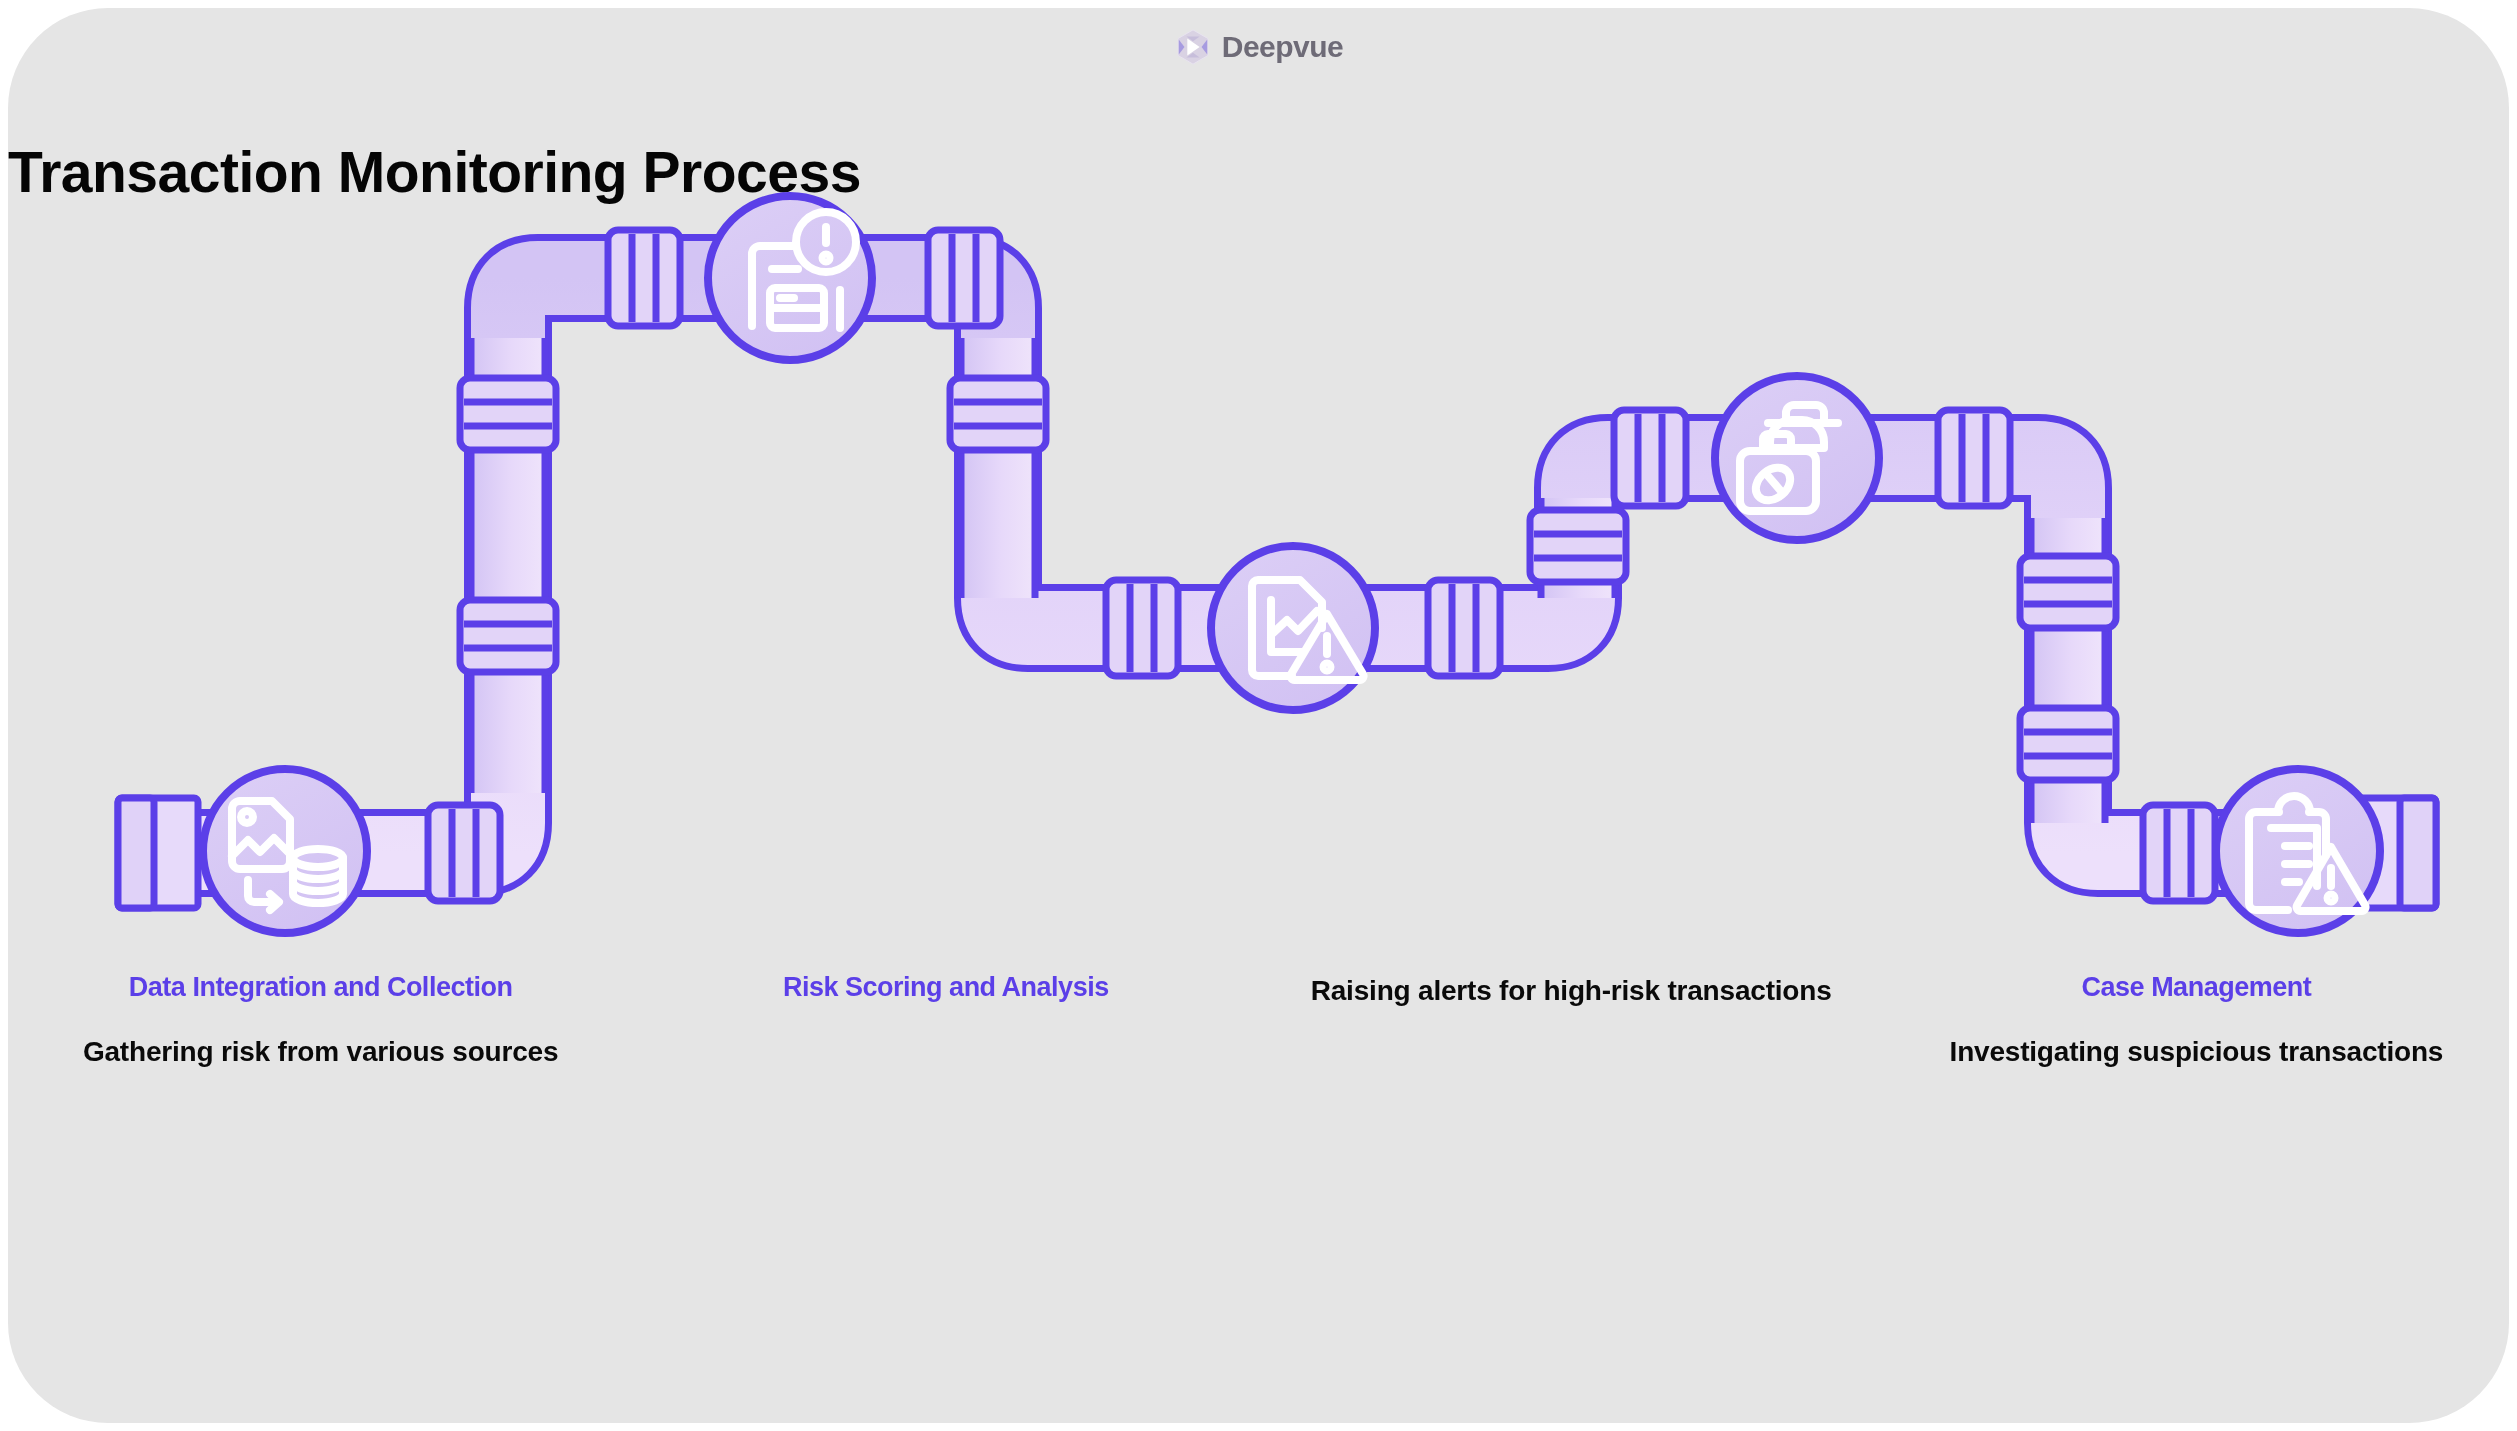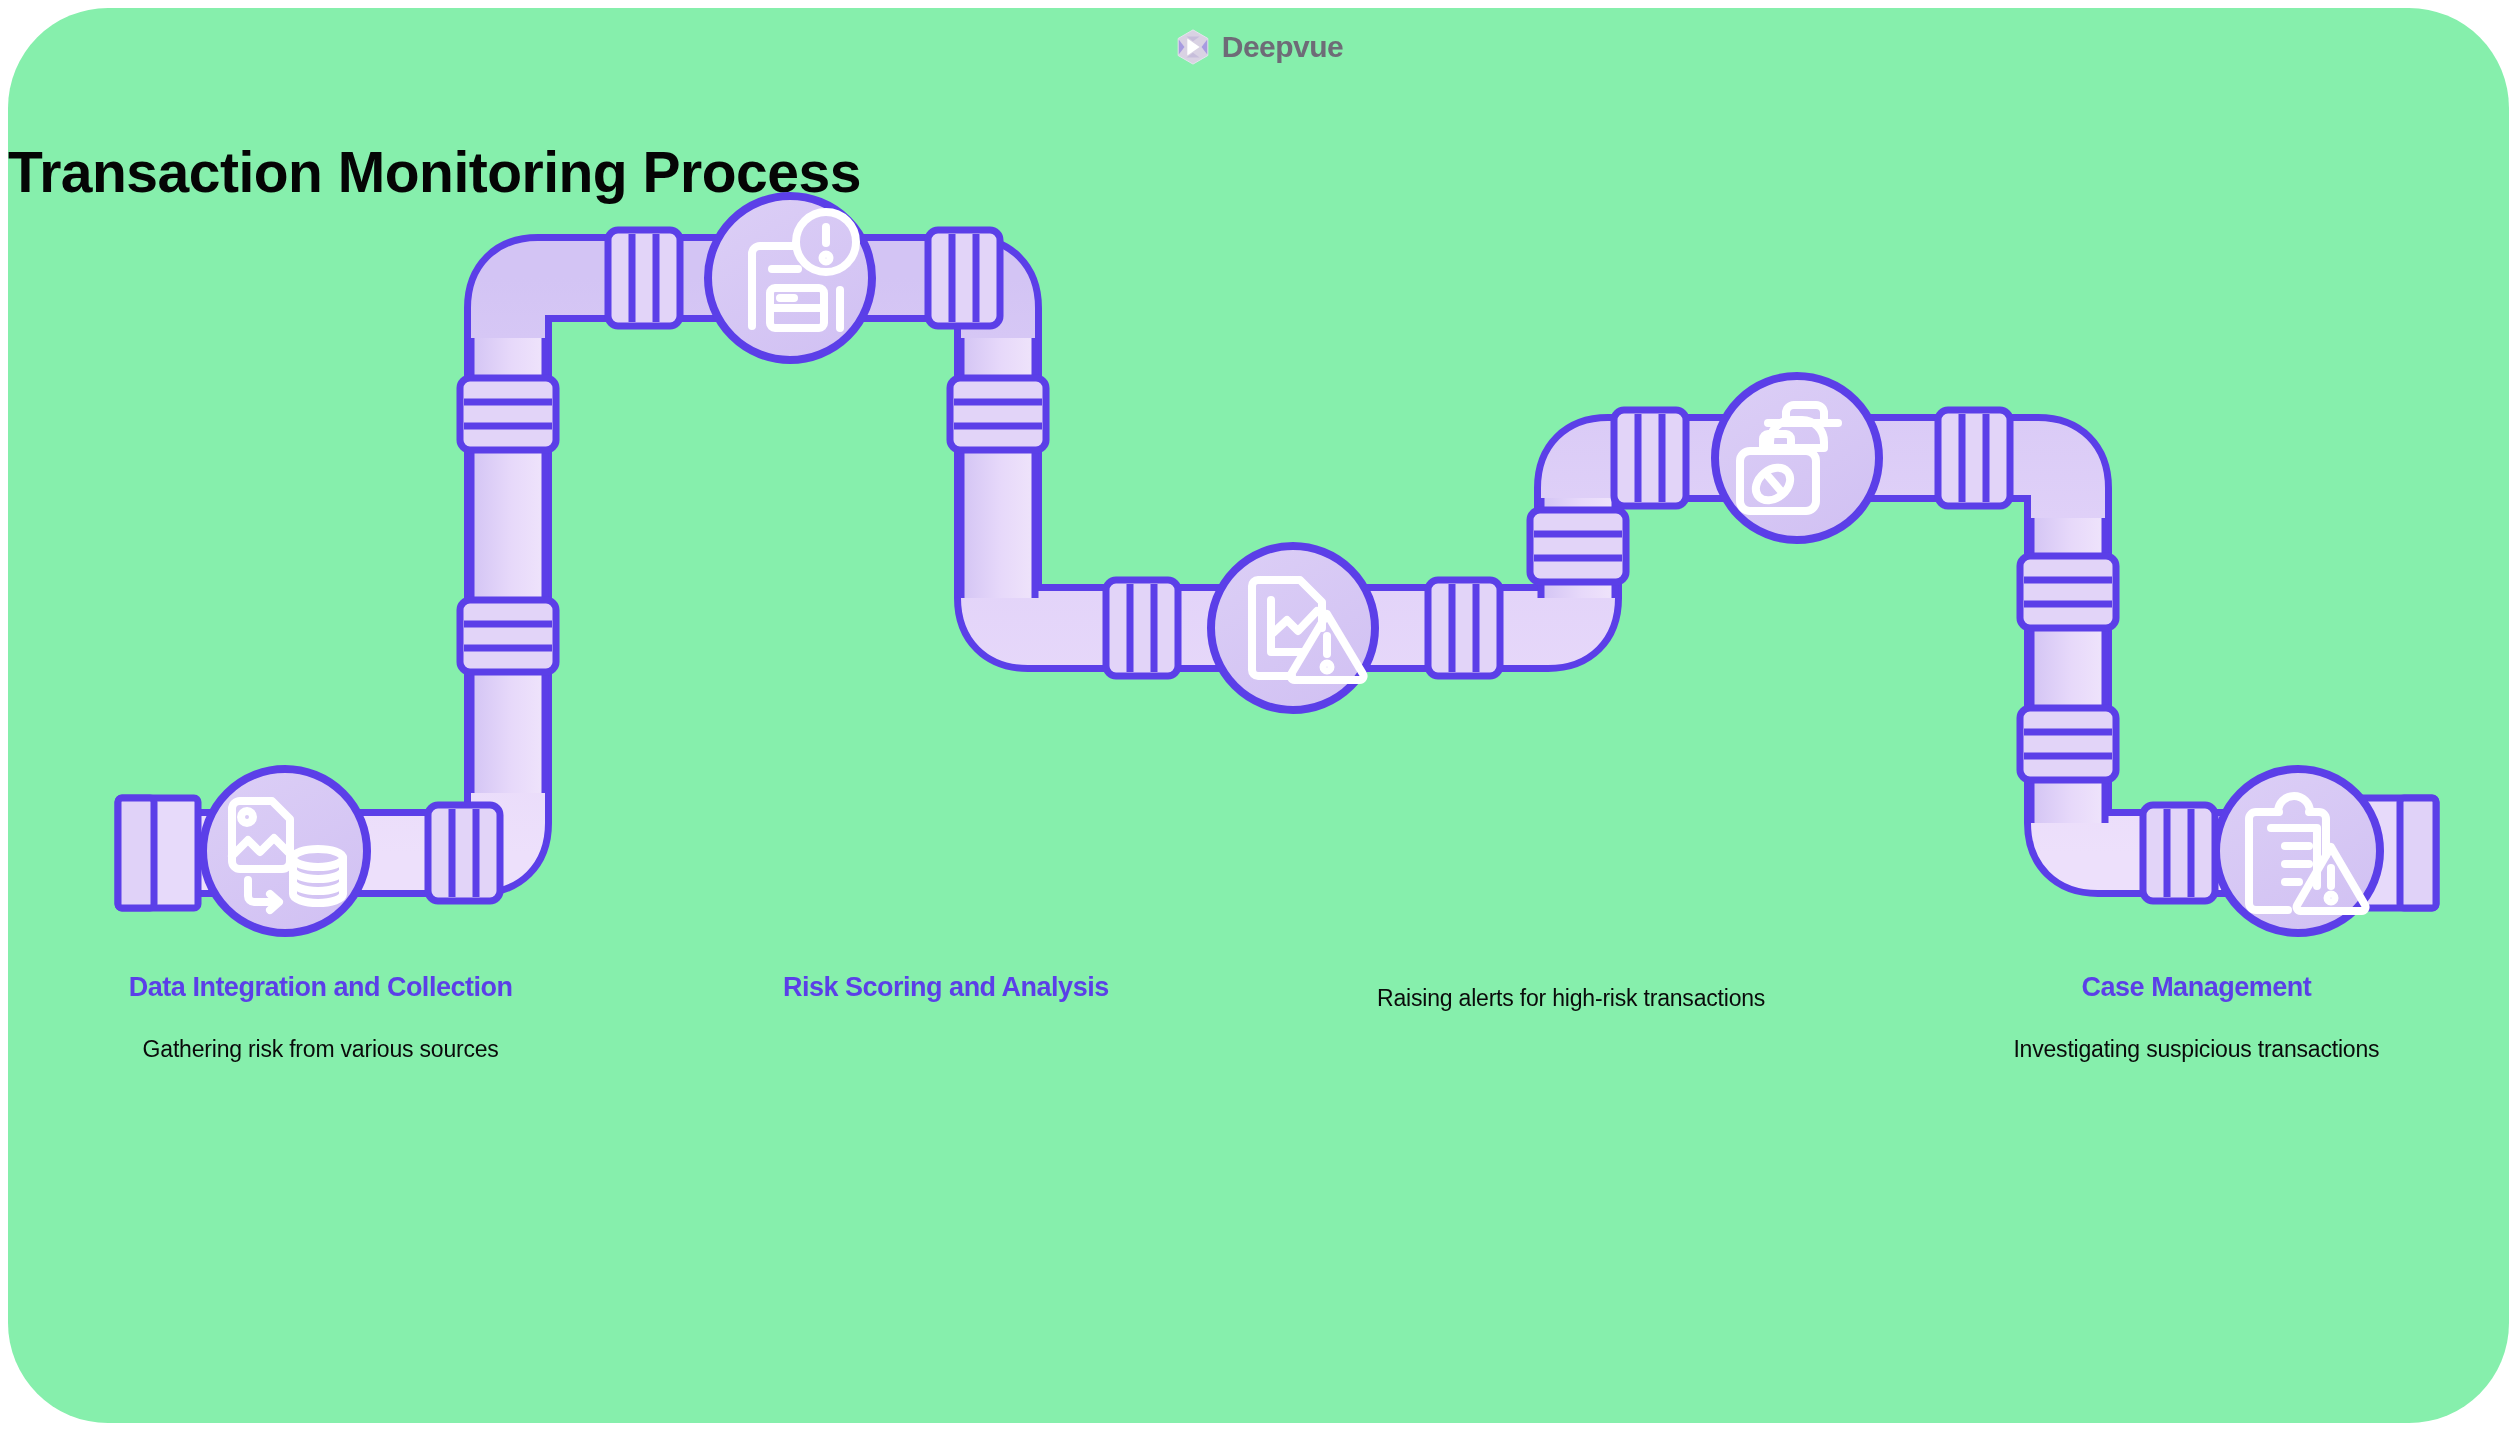--- a/index.html
+++ b/index.html
@@ -1,32 +1,32 @@
 <!DOCTYPE html>
 <html><head>
 <meta charset="utf-8">
 <style>
   html,body{margin:0;padding:0;background:#ffffff;}
   body{width:2517px;height:1431px;font-family:"Liberation Sans",sans-serif;overflow:hidden;}
   #stage{position:relative;width:2517px;height:1431px;}
   .card{position:absolute;left:8px;top:8px;width:2501px;height:1415px;
-        background:#86efac;border-radius:100px;overflow:hidden;}
+        background:#e5e5e5;border-radius:100px;overflow:hidden;}
   .logo-wrap{position:absolute;left:0;top:20px;width:2501px;display:flex;
         align-items:center;justify-content:center;gap:10px;}
   .logo-mark{width:38px;height:38px;flex:0 0 auto;}
   .logo-text{font-size:30px;font-weight:bold;color:#6E6B77;letter-spacing:-0.5px;
         font-family:"Liberation Sans",sans-serif;}
   .title{position:absolute;left:0;top:93px;width:2501px;text-align:left;
         font-size:57px;font-weight:bold;color:#050505;letter-spacing:-0.5px;}
   #pipes{position:absolute;left:0;top:0;width:2501px;height:1415px;}
   .steps{position:absolute;left:0;top:965px;width:2501px;display:flex;}
   .step{flex:1 1 0;padding:0 14px;box-sizing:border-box;text-align:center;}
   .step-title{font-size:27px;font-weight:bold;color:#5B3FE8;line-height:1.09;
         letter-spacing:-0.5px;margin:0 0 34px 0;}
-  .step-desc{font-size:23px;color:#0A0A0A;line-height:1.17;letter-spacing:-0.2px;margin:12px;}
+  .step-desc{font-size:28px;color:#0A0A0A;line-height:1.17;letter-spacing:-0.2px;margin:2px;font-weight:bold;}
 </style>
 </head>
 <body>
 
 <div id="stage">
   <div class="card">
 
     <div class="logo-wrap">
       <svg class="logo-mark" viewBox="0 0 40 40">
         <polygon points="20,2 35.6,11 35.6,29 20,38 4.4,29 4.4,11" fill="#D9D2E3"></polygon>

